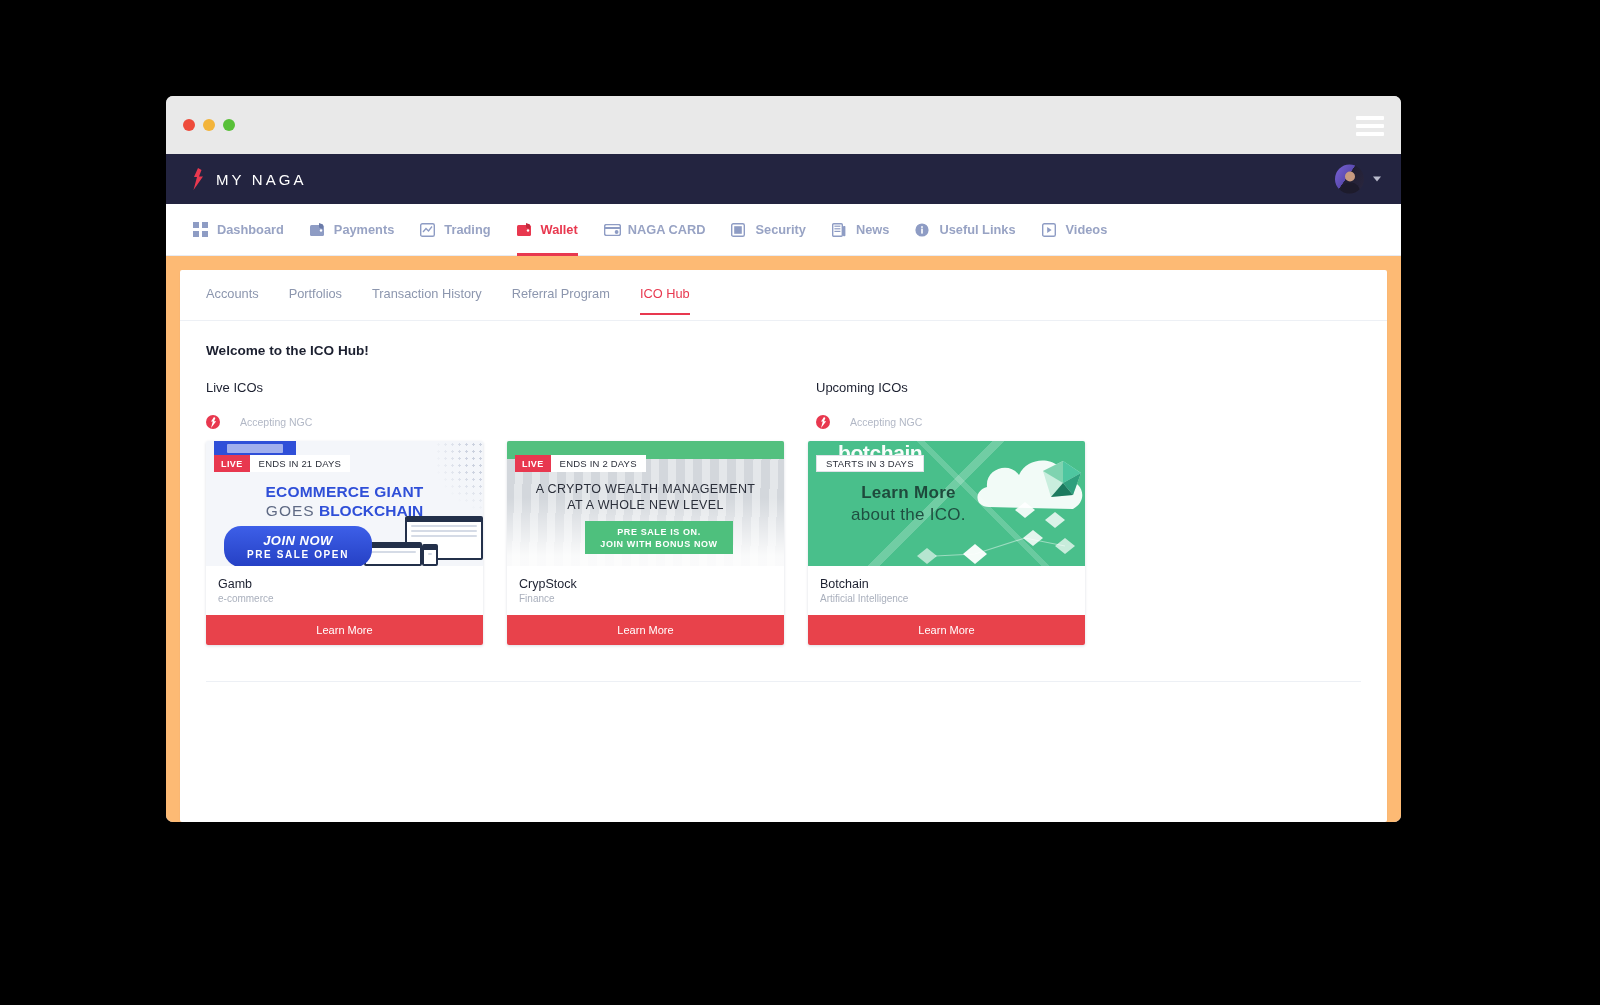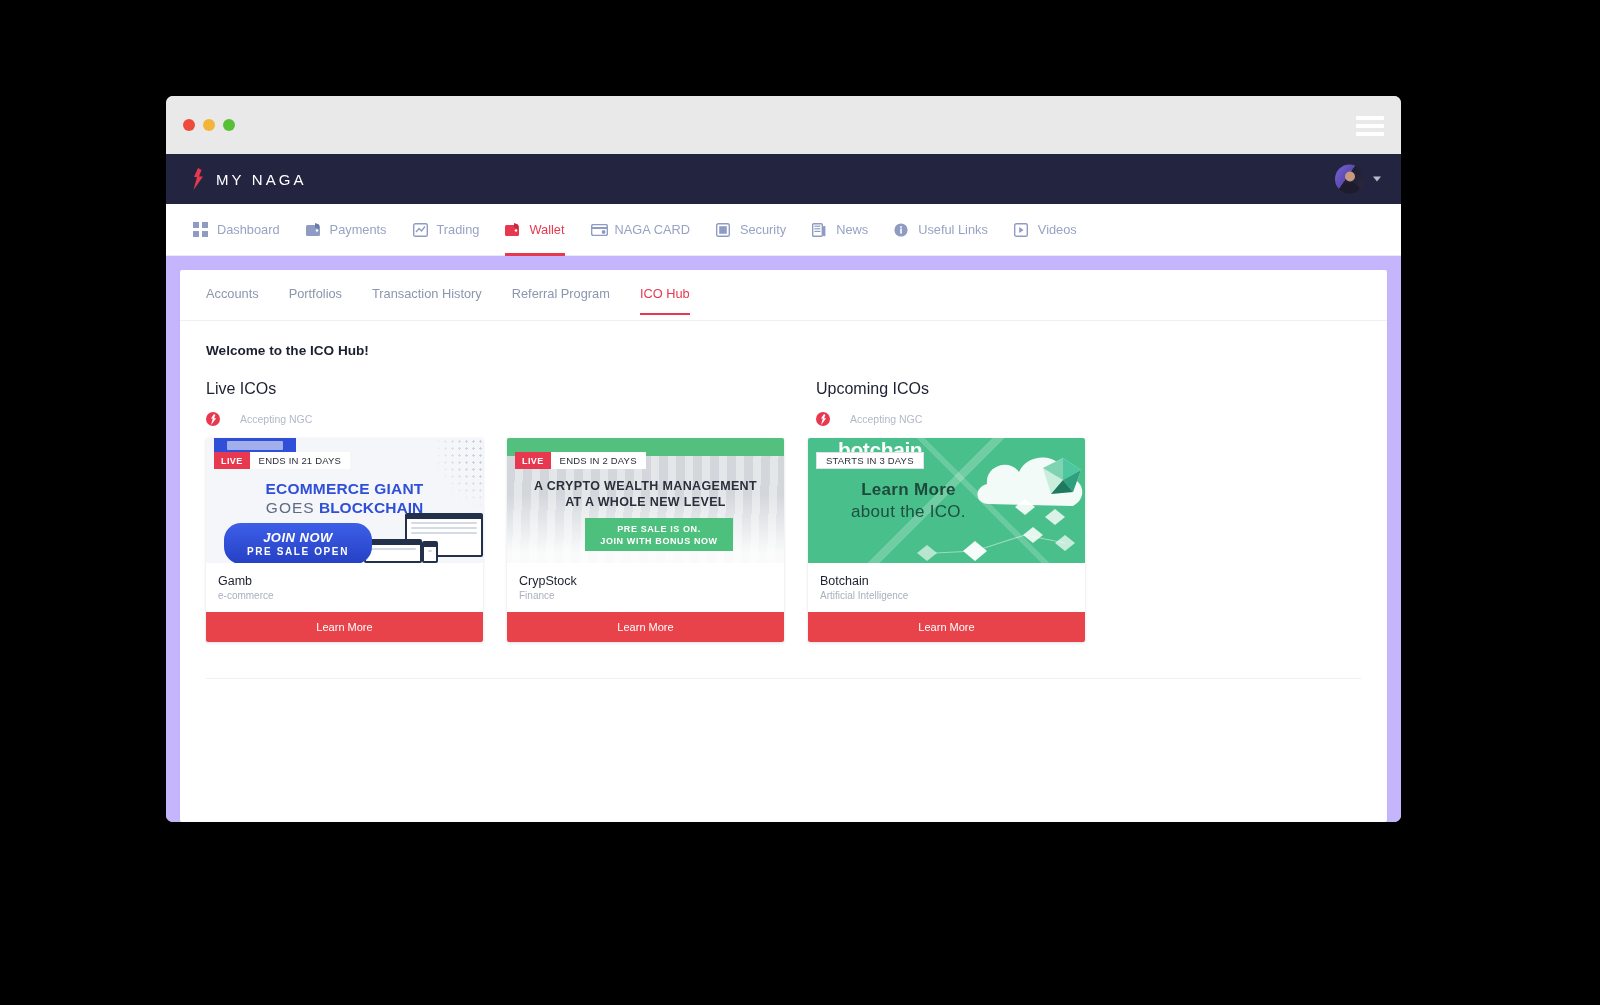--- a/index.html
+++ b/index.html
@@ -95,34 +95,35 @@
     display: flex; align-items: center;
     padding-left: 14px;
     border-bottom: 1px solid #e8ebf2;
   }
   .navitem {
     display: flex; align-items: center; gap: 7px;
     padding: 0 13px; height: 52px;
     color: #98a3c4; font-size: 12.8px;
     position: relative; cursor: pointer;
     white-space: nowrap;
+    font-weight: bold;
   }
   .navitem.active { color: #e8384f; }
   .navitem.active::after {
     content: ""; position: absolute;
     left: 13px; right: 13px; bottom: 0;
     height: 3px; background: #e8384f;
   }
   .navicon { width: 17px; height: 15px; display: flex; align-items: center; }
   .navicon svg { display: block; }
 
   
   .pagebody {
     height: calc(726px - 58px - 50px - 52px);
-    background: #c4b5fd;
+    background: #fdba74;
     padding: 14px 14px 0 14px;
   }
   .card-panel {
     background: #ffffff;
     height: 100%;
     border-radius: 2px;
     box-shadow: 0 1px 2px rgba(25,40,80,0.05);
     overflow: hidden;
   }
 
@@ -149,21 +150,21 @@
   
   .content { padding: 22px 26px 0 26px; position: relative; }
   .welcome {
     font-size: 13.6px; font-weight: bold; color: #1c2030;
     margin-bottom: 22px;
   }
   .sections { display: flex; }
   .section-live { width: 610px; }
   .section-upcoming { flex: 1; }
   .section-head { margin-bottom: 8px; }
-  .section-title { font-size: 16px; color: #1c2030; margin-bottom: 14px; }
+  .section-title { font-size: 13px; color: #1c2030; margin-bottom: 20px; }
   .ngc-row { display: flex; align-items: center; gap: 20px; }
   .ngc-badge {
     width: 14px; height: 14px; border-radius: 50%;
     background: #e8384f; display: flex; align-items: center; justify-content: center;
   }
   .ngc-badge svg { display: block; }
   .ngc-label { font-size: 10.5px; color: #b2b8c6; }
 
   .cards-row { display: flex; gap: 24px; margin-top: 4px; }
 
@@ -268,21 +269,21 @@
     color: #2c8a52; font-size: 12px; font-weight: bold; font-style: italic;
     opacity: 0.85;
   }
   .cryp-tagline {
     position: absolute; right: 8px; top: 4px;
     color: #e8f5ec; font-size: 8.2px; font-weight: bold; letter-spacing: 0.5px;
   }
   .cryp-h1 {
     position: absolute; left: 10px; right: 10px; top: 40px;
     text-align: center; color: #2b2f3a;
-    font-size: 12.5px; font-weight: bold; letter-spacing: 0.35px; line-height: 16px;
+    font-size: 12.5px; font-weight: normal; letter-spacing: 0.35px; line-height: 16px;
     z-index: 3;
   }
   .cryp-btn {
     position: absolute; left: 78px; top: 80px;
     width: 148px; height: 33px; background: #4ec07d;
     display: flex; flex-direction: column; align-items: center; justify-content: center;
     color: #fff; z-index: 4;
   }
   .cryp-btn div { font-size: 9px; font-weight: bold; letter-spacing: 0.6px; line-height: 12px; }
 

